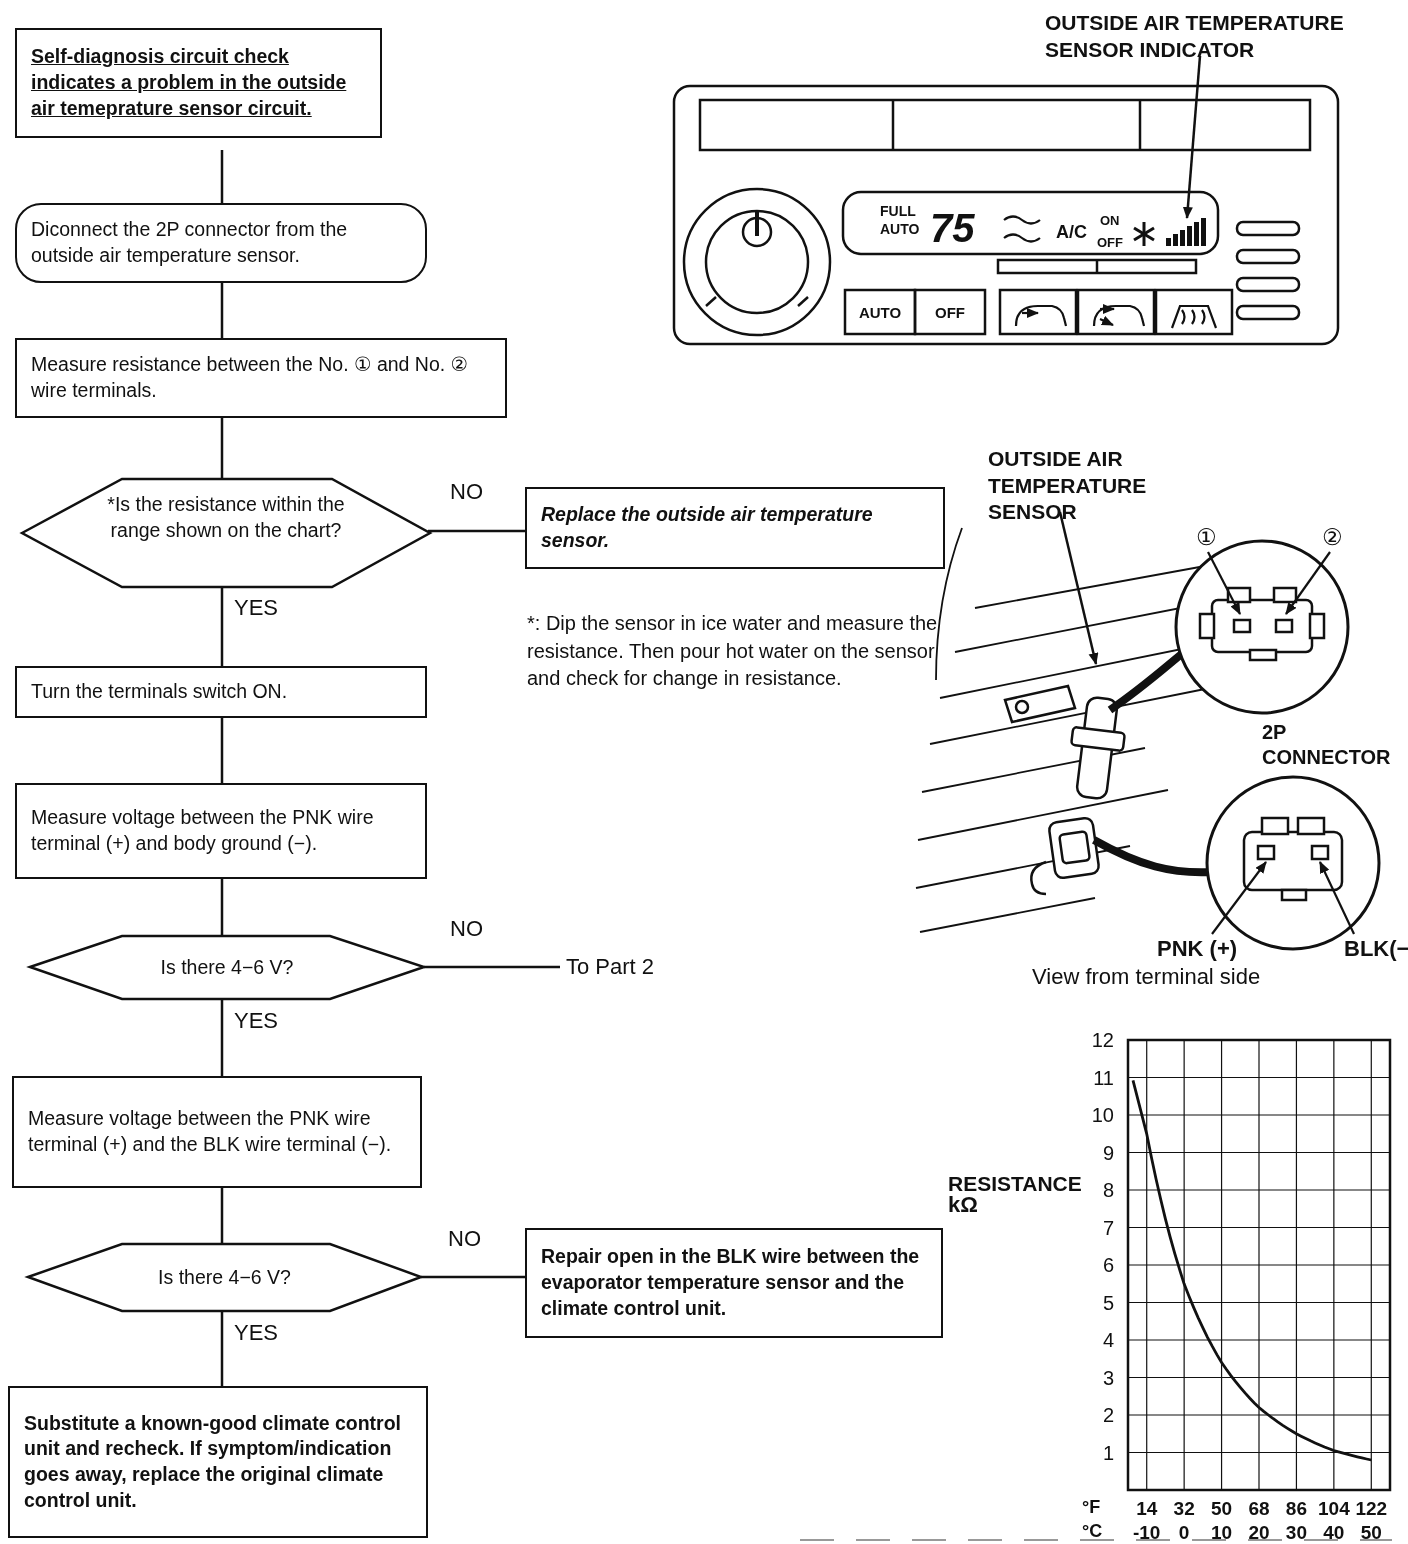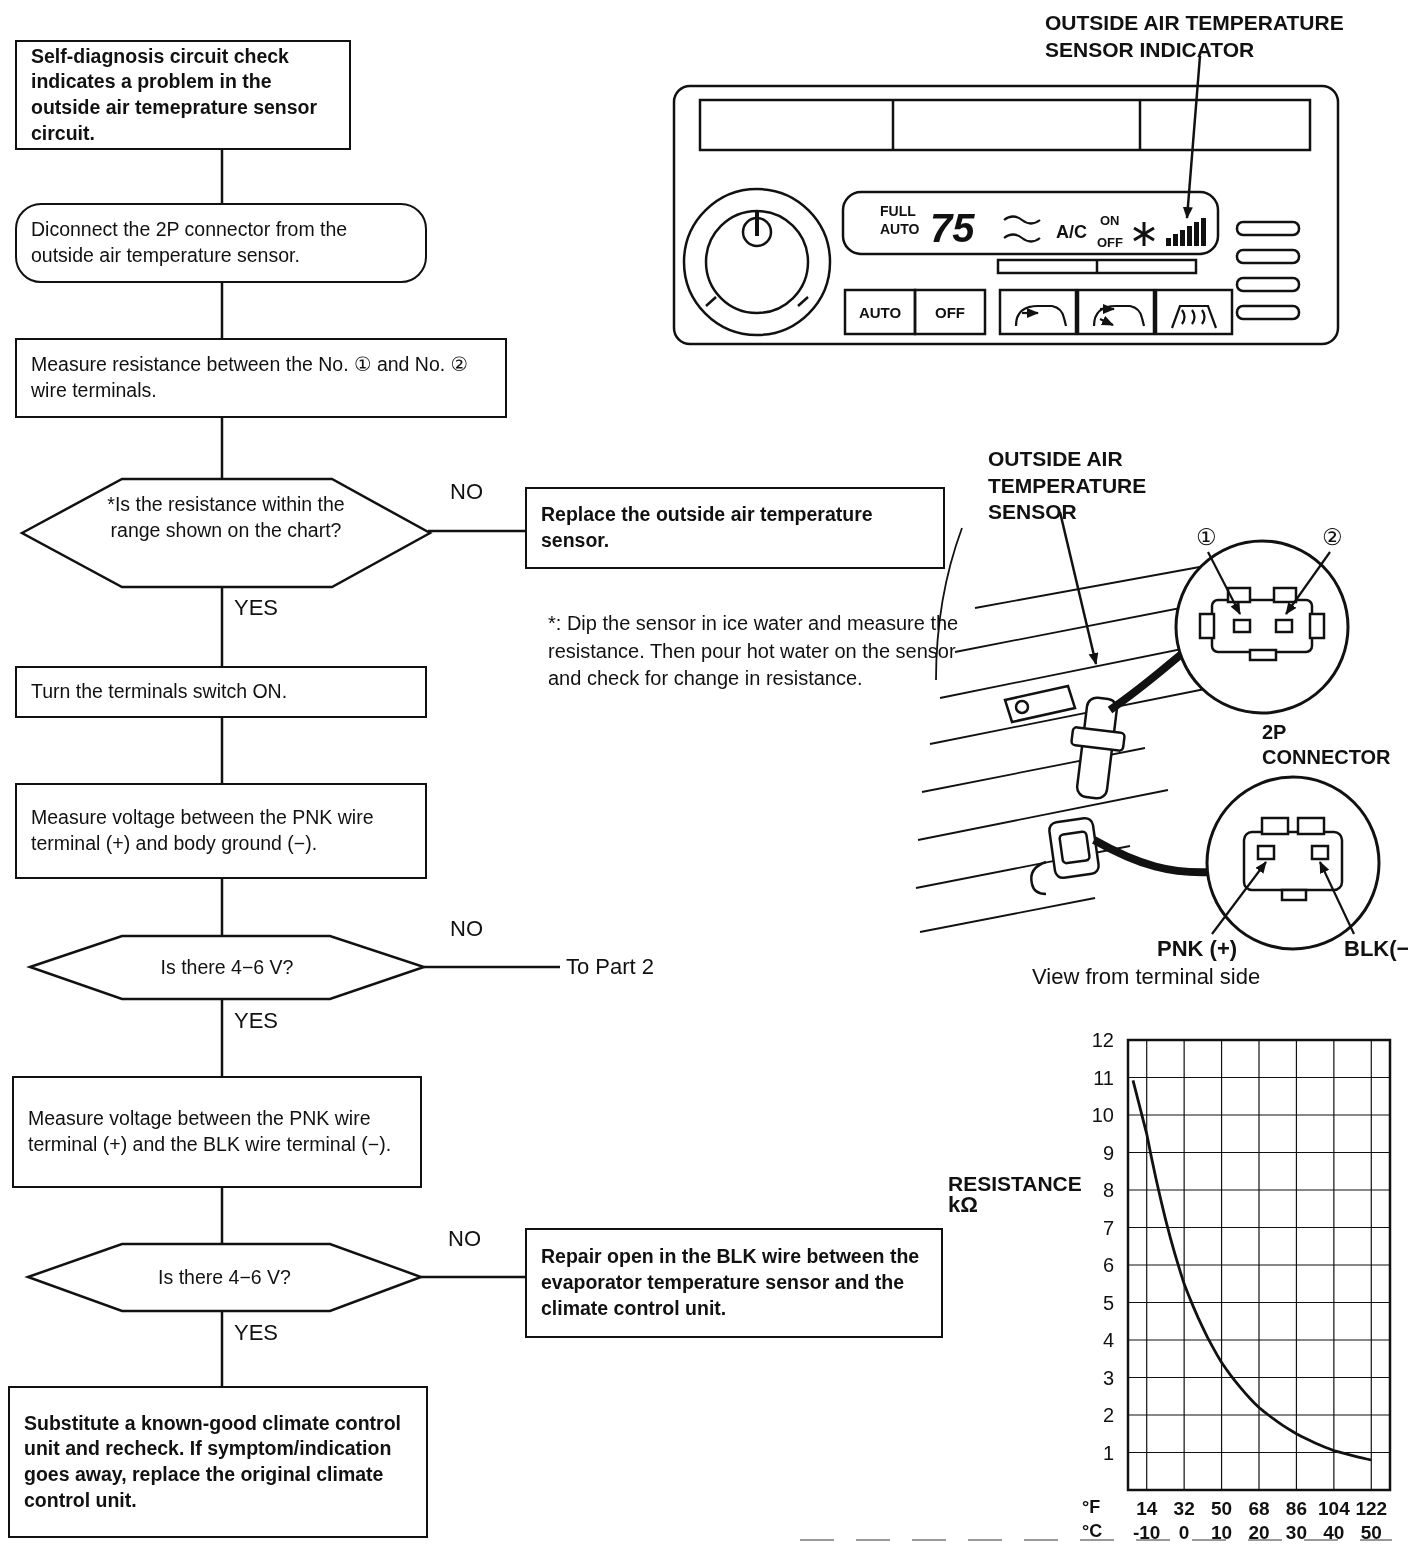--- a/index.html
+++ b/index.html
@@ -12,21 +12,21 @@
   .box {
     position:absolute; border:2.5px solid #111; background:#fff;
     display:flex; align-items:center; padding:8px 14px;
     font-size:19.5px; line-height:1.32; text-align:left;
   }
   .box > span { display:block; width:100%; }
   .bold { font-weight:bold; }
   .hexlbl { position:absolute; text-align:center; font-size:19.5px; line-height:1.33; }
   .tag { position:absolute; font-size:22px; white-space:nowrap; }
   .title { position:absolute; font-weight:bold; font-size:21px; line-height:1.27;margin-top:8px; }
-  .note { position:absolute; font-size:20px; line-height:1.38;margin-left:21px; }
+  .note { position:absolute; font-size:20px; line-height:1.38; }
   #art { position:absolute; left:0; top:0; }
 </style>
 </head>
 <body>
 
 <svg id="art" width="1408" height="1544" viewBox="0 0 1408 1544">
   <defs>
     <marker id="ah" markerUnits="userSpaceOnUse" markerWidth="14" markerHeight="12" refX="11" refY="5" orient="auto">
       <path d="M0,0 L12,5 L0,10 z" fill="#111"></path>
     </marker>
@@ -210,21 +210,21 @@
       <line x1="1371.2857142857142" y1="1040" x2="1371.2857142857142" y2="1490" stroke="#111" stroke-width="1.2"></line>
       <text x="1371.2857142857142" y="1515" text-anchor="middle" font-size="19" font-weight="bold" fill="#111">122</text>
       <text x="1371.2857142857142" y="1539" text-anchor="middle" font-size="19" font-weight="bold" fill="#111">50</text>
       <rect x="1128" y="1040" width="262" height="450" fill="none" stroke="#111" stroke-width="2.5"></rect>
       <path d="M1133 1080.3 L1146.7 1133.8 L1151.4 1157.3 L1156.1 1179.2 L1160.8 1199.8 L1165.4 1218.9 L1170.1 1236.8 L1174.8 1253.6 L1179.5 1269.2 L1184.1 1283.8 L1188.8 1295.8 L1193.5 1307.1 L1198.2 1317.8 L1202.9 1327.8 L1207.5 1337.3 L1212.2 1346.2 L1216.9 1354.6 L1221.6 1362.5 L1226.3 1369.3 L1230.9 1375.6 L1235.6 1381.7 L1240.3 1387.4 L1245.0 1392.9 L1249.6 1398.0 L1254.3 1402.9 L1259.0 1407.5 L1263.7 1411.4 L1268.4 1415.0 L1273.0 1418.5 L1277.7 1421.9 L1282.4 1425.1 L1287.1 1428.1 L1291.8 1431.0 L1296.4 1433.8 L1301.1 1436.2 L1305.8 1438.5 L1310.5 1440.8 L1315.1 1442.9 L1319.8 1445.0 L1324.5 1447.0 L1329.2 1448.8 L1333.9 1450.6 L1338.5 1451.9 L1343.2 1453.2 L1347.9 1454.4 L1352.6 1455.6 L1357.3 1456.8 L1361.9 1457.9 L1366.6 1459.0 L1371.3 1460.0" fill="none" stroke="#111" stroke-width="2.8"></path>
     </g>
 
   <line x1="800" y1="1540" x2="1392" y2="1540" stroke="#999" stroke-width="2" stroke-dasharray="34 22"></line>
 </svg>
 
-<div class="box bold" style="left:15px;top:40px;width:336px;height:110px;">
+<div class="box bold" style="left:15px;top:28px;width:367px;height:110px;text-decoration:underline;">
   <span>Self-diagnosis circuit check indicates a problem in the outside air temeprature sensor circuit.</span>
 </div>
 <div class="box" style="left:15px;top:203px;width:412px;height:80px;border-radius:26px;">
   <span>Diconnect the 2P connector from the outside air temperature sensor.</span>
 </div>
 <div class="box" style="left:15px;top:338px;width:492px;height:80px;">
   <span>Measure resistance between the No. ① and No. ② wire terminals.</span>
 </div>
 <div class="box" style="left:15px;top:666px;width:412px;height:52px;">
   <span>Turn the terminals switch ON.</span>
@@ -232,21 +232,21 @@
 <div class="box" style="left:15px;top:783px;width:412px;height:96px;">
   <span>Measure voltage between the PNK wire terminal (+) and body ground (−).</span>
 </div>
 <div class="box" style="left:12px;top:1076px;width:410px;height:112px;">
   <span>Measure voltage between the PNK wire terminal (+) and the BLK wire terminal (−).</span>
 </div>
 <div class="box bold" style="left:8px;top:1386px;width:420px;height:152px;">
   <span>Substitute a known-good climate control unit and recheck. If symptom/indication goes away, replace the original climate control unit.</span>
 </div>
 
-<div class="box bold" style="left:525px;top:487px;width:420px;height:82px;">
+<div class="box bold" style="left:525px;top:487px;width:420px;height:82px;font-style:italic;">
   <span>Replace the outside air temperature sensor.</span>
 </div>
 <div class="box bold" style="left:525px;top:1228px;width:418px;height:110px;">
   <span>Repair open in the BLK wire between the evaporator temperature sensor and the climate control unit.</span>
 </div>
 
 <div class="hexlbl" style="left:98px;top:492px;width:256px;">*Is the resistance within the range shown on the chart?</div>
 <div class="hexlbl" style="left:30px;top:955px;width:394px;">Is there 4−6 V?</div>
 <div class="hexlbl" style="left:28px;top:1265px;width:393px;">Is there 4−6 V?</div>
 

